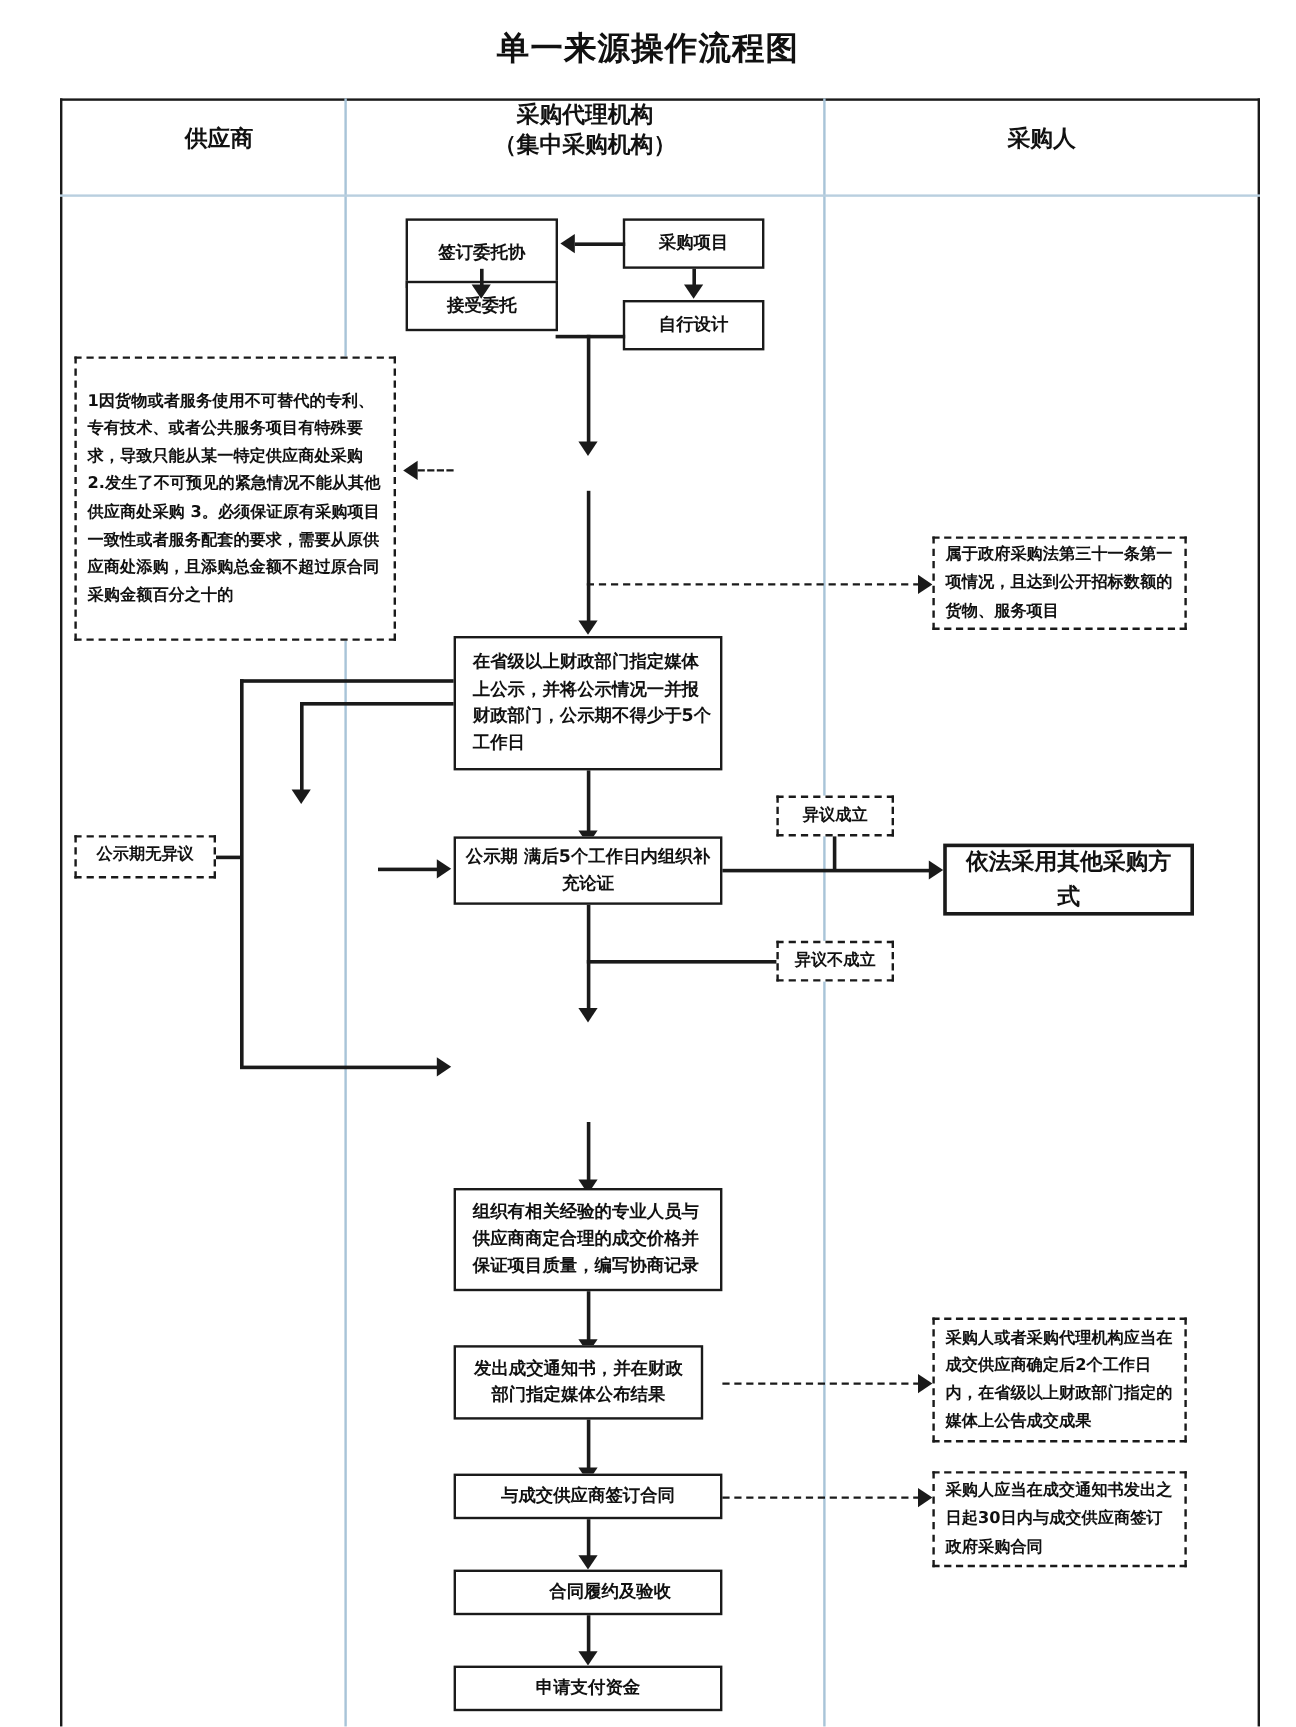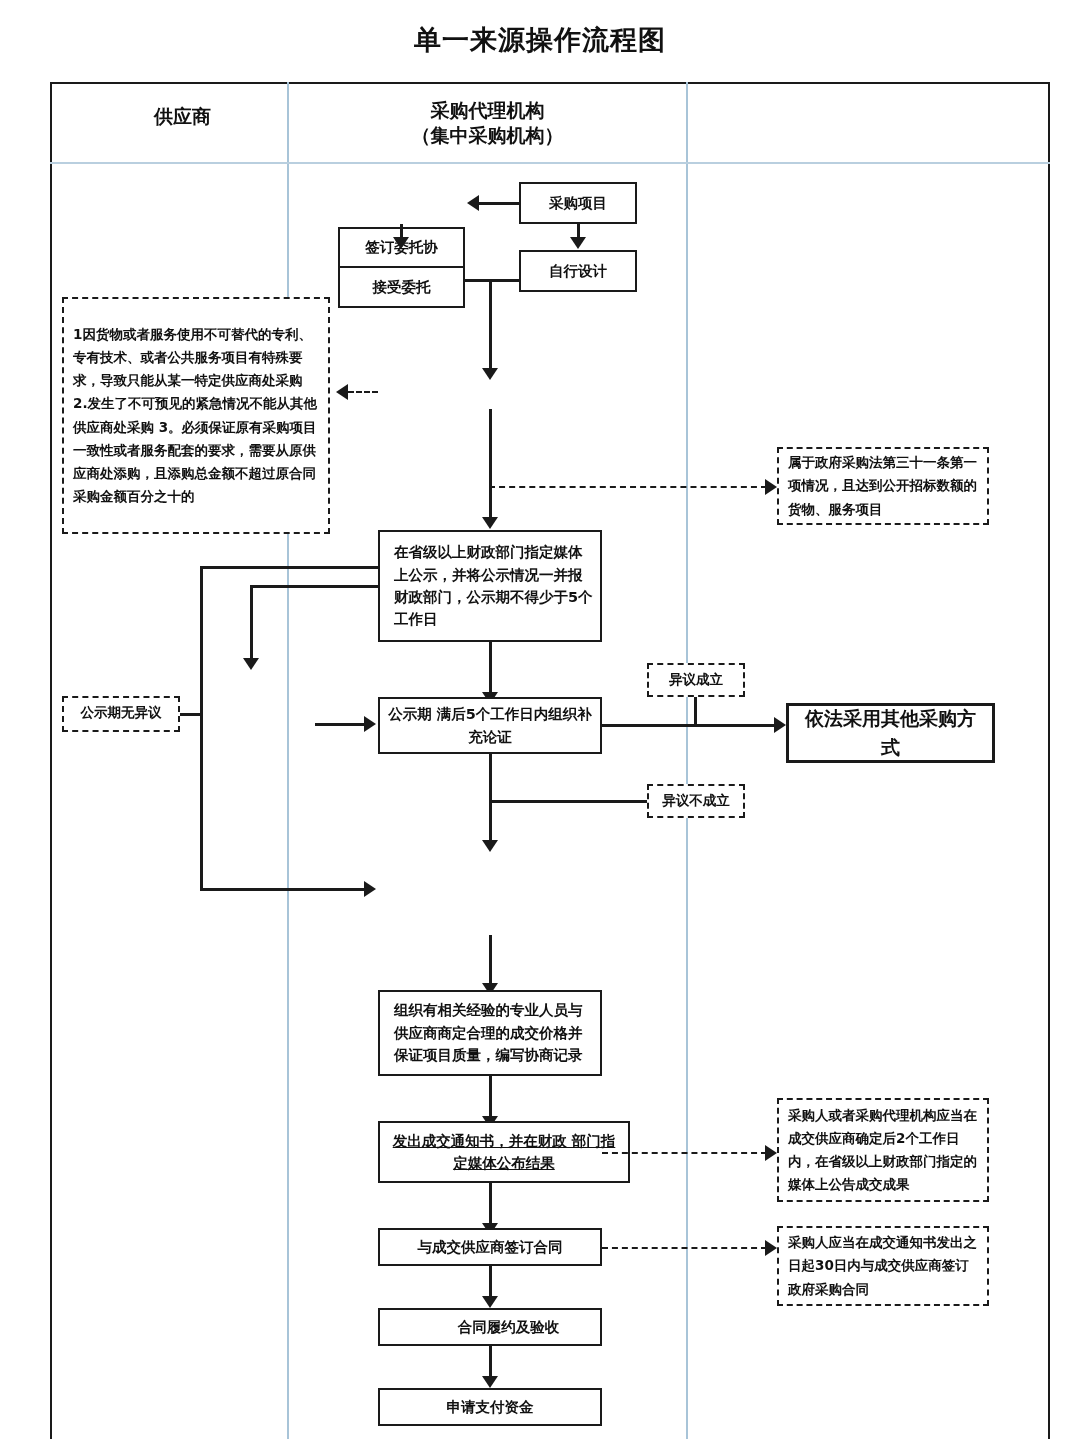--- a/index.html
+++ b/index.html
@@ -48,30 +48,31 @@
 <div id="root">
 
   <div id="title">单一来源操作流程图</div>
 
   <div id="frame"></div>
   <div class="lane-sep" style="left:287px;height:1357px;"></div>
   <div class="lane-sep" style="left:686px;height:1357px;"></div>
   <div id="hdr-rule"></div>
 
   <div class="lane-title" style="left:52px;top:104px;width:261px;">供应商</div>
-  <div class="lane-title" style="left:289px;top:98px;width:397px;white-space:pre-line;">采购代理机构
+  <div class="lane-title" style="left:289px;top:84px;width:397px;white-space:pre-line;">采购代理机构
 （集中采购机构）</div>
+  <div class="lane-title" style="left:688px;top:104px;width:360px;">采购人</div>
 
-  <div class="node" style="left:338px;top:182px;width:127px;height:41px;margin-top:45px;">签订委托协</div>
+  <div class="node" style="left:338px;top:182px;width:127px;height:58px;">签订委托协</div>
   <div class="node" style="left:519px;top:182px;width:118px;height:42px;">采购项目</div>
 
   <div class="ln lnh" style="left:479px;top:202px;width:42px;"></div>
   <div class="arw arw-l" style="left:467px;top:195px;"></div>
 
-  <div class="node" style="left:338px;top:266px;width:127px;height:42px;">接受委托</div>
+  <div class="node" style="left:338px;top:234px;width:127px;height:42px;">接受委托</div>
   <div class="node" style="left:519px;top:250px;width:118px;height:42px;">自行设计</div>
 
   <div class="ln lnv" style="left:400px;top:224px;height:14px;"></div>
   <div class="arw arw-d" style="left:393px;top:237px;"></div>
 
   <div class="ln lnv" style="left:577px;top:224px;height:14px;"></div>
   <div class="arw arw-d" style="left:570px;top:237px;"></div>
 
   <div class="ln lnh" style="left:463px;top:279px;width:58px;"></div>
   <div class="ln lnv" style="left:489px;top:279px;height:92px;"></div>
@@ -128,21 +129,21 @@
 
 
   <div class="ln lnv" style="left:489px;top:935px;height:50px;"></div>
   <div class="arw arw-d" style="left:482px;top:983px;"></div>
 
   <div class="node ml" style="left:378px;top:990px;width:224px;height:86px;padding-left:14px;">组织有相关经验的专业人员与供应商商定合理的成交价格并保证项目质量，编写协商记录</div>
 
   <div class="ln lnv" style="left:489px;top:1076px;height:42px;"></div>
   <div class="arw arw-d" style="left:482px;top:1116px;"></div>
 
-  <div class="node" style="left:378px;top:1121px;width:252px;height:62px;text-decoration:underline;">发出成交通知书，并在财政 部门指定媒体公布结果</div>
+  <div class="node" style="left:378px;top:1121px;width:208px;height:62px;">发出成交通知书，并在财政 部门指定媒体公布结果</div>
 
   <div class="dh" style="left:602px;top:1152px;width:165px;"></div>
   <div class="arw arw-r" style="left:765px;top:1145px;"></div>
   <div class="note" style="left:777px;top:1098px;width:212px;height:104px;">采购人或者采购代理机构应当在成交供应商确定后2个工作日内，在省级以上财政部门指定的媒体上公告成交成果</div>
 
   <div class="ln lnv" style="left:489px;top:1183px;height:42px;"></div>
   <div class="arw arw-d" style="left:482px;top:1223px;"></div>
 
   <div class="node" style="left:378px;top:1228px;width:224px;height:38px;">与成交供应商签订合同</div>
 

